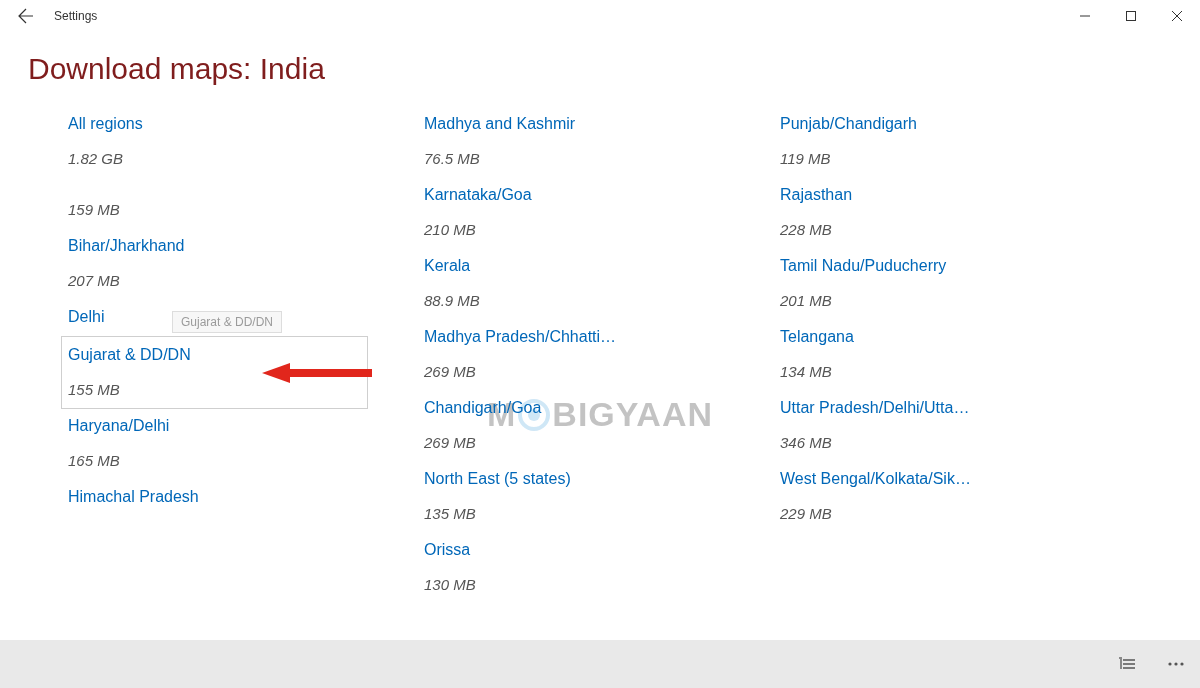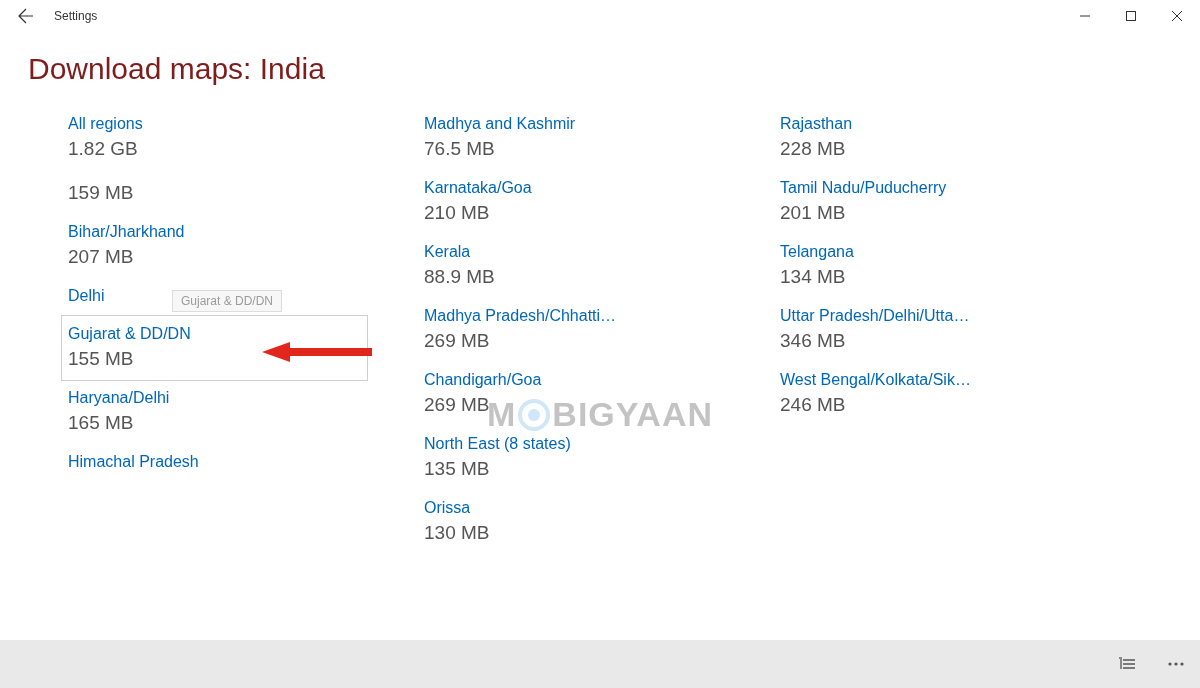--- a/index.html
+++ b/index.html
@@ -69,22 +69,23 @@
       font-size: 16px;
       font-weight: 400;
       line-height: 1.25;
       white-space: nowrap;
       overflow: hidden;
       text-overflow: ellipsis;
       max-width: 320px;
     }
     .item-size {
       color: #555;
-      font-size: 19px;
-      margin-top: 4px;
+      font-size: 15px;
+      margin-top: 16px;
+      font-style: italic;
     }
     .item.highlighted {
       border: 1px solid #cfcfcf;
       margin: -1px 50px -1px -1px;
     }
     .tooltip {
       position: absolute;
       top: -26px;
       left: 110px;
       background: #f7f7f7;
@@ -238,48 +239,52 @@
       </div>
       <div class="item">
         <div class="item-name">Madhya Pradesh/Chhatti…</div>
         <div class="item-size">269 MB</div>
       </div>
       <div class="item">
         <div class="item-name">Chandigarh/Goa</div>
         <div class="item-size">269 MB</div>
       </div>
       <div class="item">
-        <div class="item-name">North East (8 states)</div>
+        <div class="item-name">North East (5 states)</div>
         <div class="item-size">135 MB</div>
       </div>
       <div class="item">
         <div class="item-name">Orissa</div>
         <div class="item-size">130 MB</div>
       </div>
     </div>
     <div class="col">
       <div class="item">
+        <div class="item-name">Punjab/Chandigarh</div>
+        <div class="item-size">119 MB</div>
+      </div>
+      <div class="item">
         <div class="item-name">Rajasthan</div>
         <div class="item-size">228 MB</div>
       </div>
       <div class="item">
         <div class="item-name">Tamil Nadu/Puducherry</div>
         <div class="item-size">201 MB</div>
       </div>
       <div class="item">
         <div class="item-name">Telangana</div>
         <div class="item-size">134 MB</div>
       </div>
       <div class="item">
         <div class="item-name">Uttar Pradesh/Delhi/Utta…</div>
         <div class="item-size">346 MB</div>
       </div>
       <div class="item">
         <div class="item-name">West Bengal/Kolkata/Sik…</div>
-        <div class="item-size">246 MB</div>
+        <div class="item-size">229 MB</div>
       </div>
     </div>
   </div>
 
 <div class="bottombar">
   <div class="bb-icon">
     <svg width="18" height="14" viewBox="0 0 18 14">
       <path d="M2 2 L2 12 M4 3 H16 M4 7 H16 M4 11 H16" stroke="#555" stroke-width="1.3" fill="none"></path>
       <path d="M-1 1 L3 1" stroke="#555" stroke-width="1.3"></path>
     </svg>

